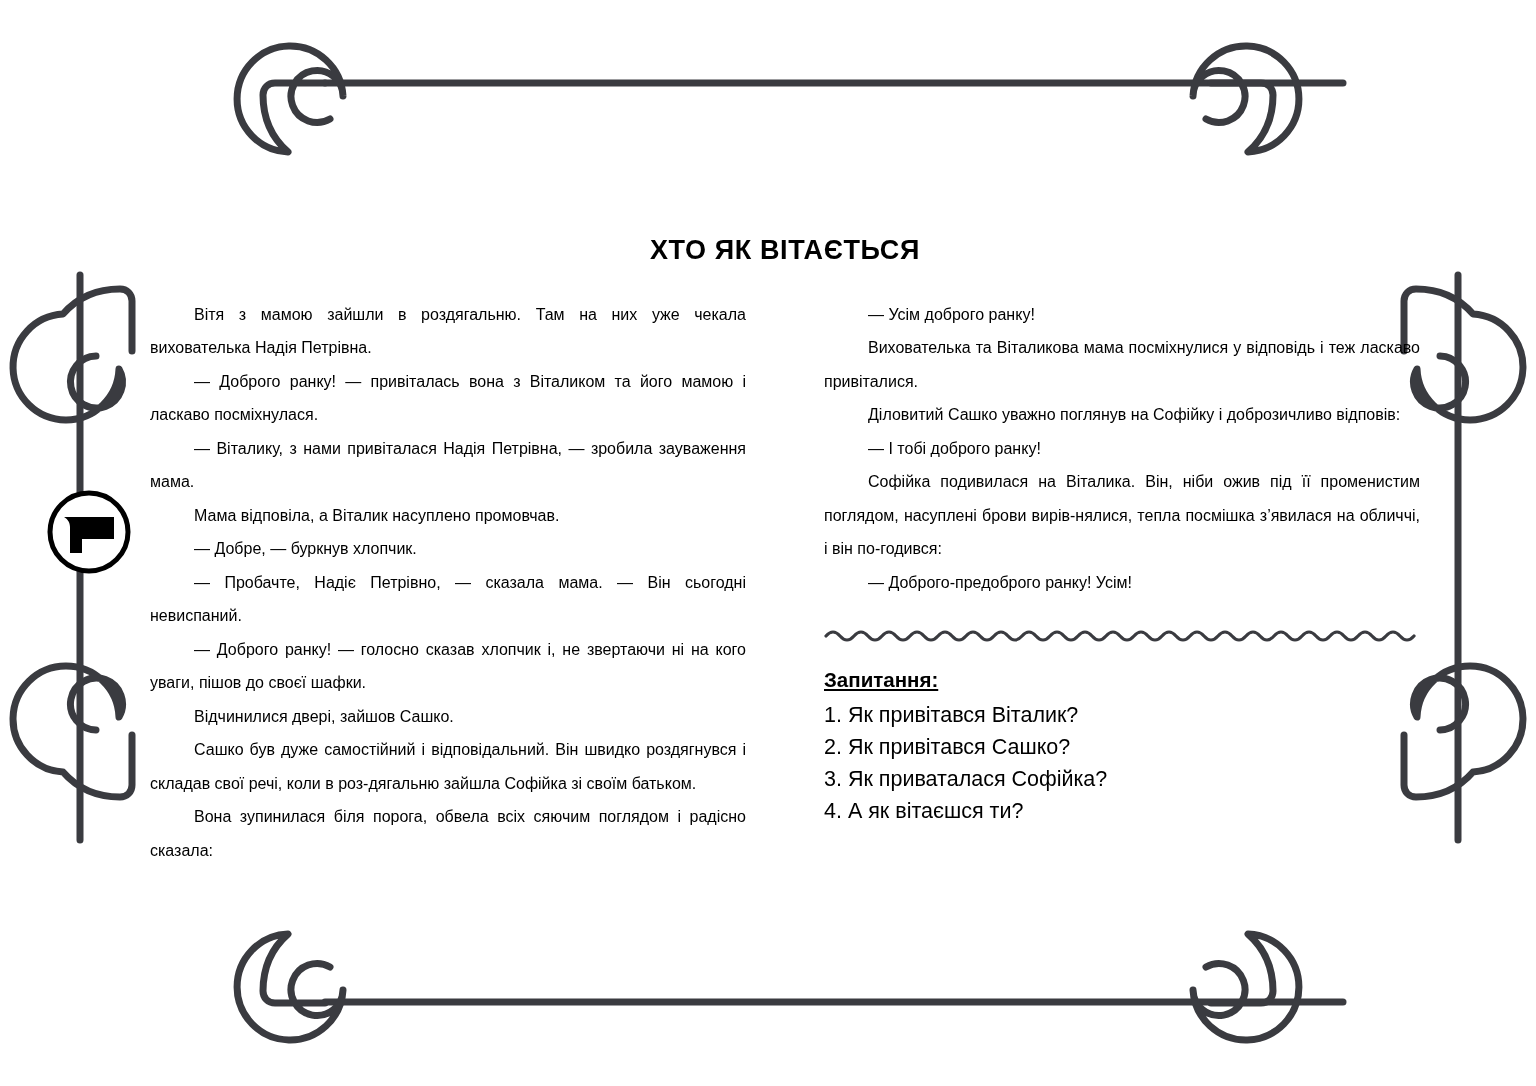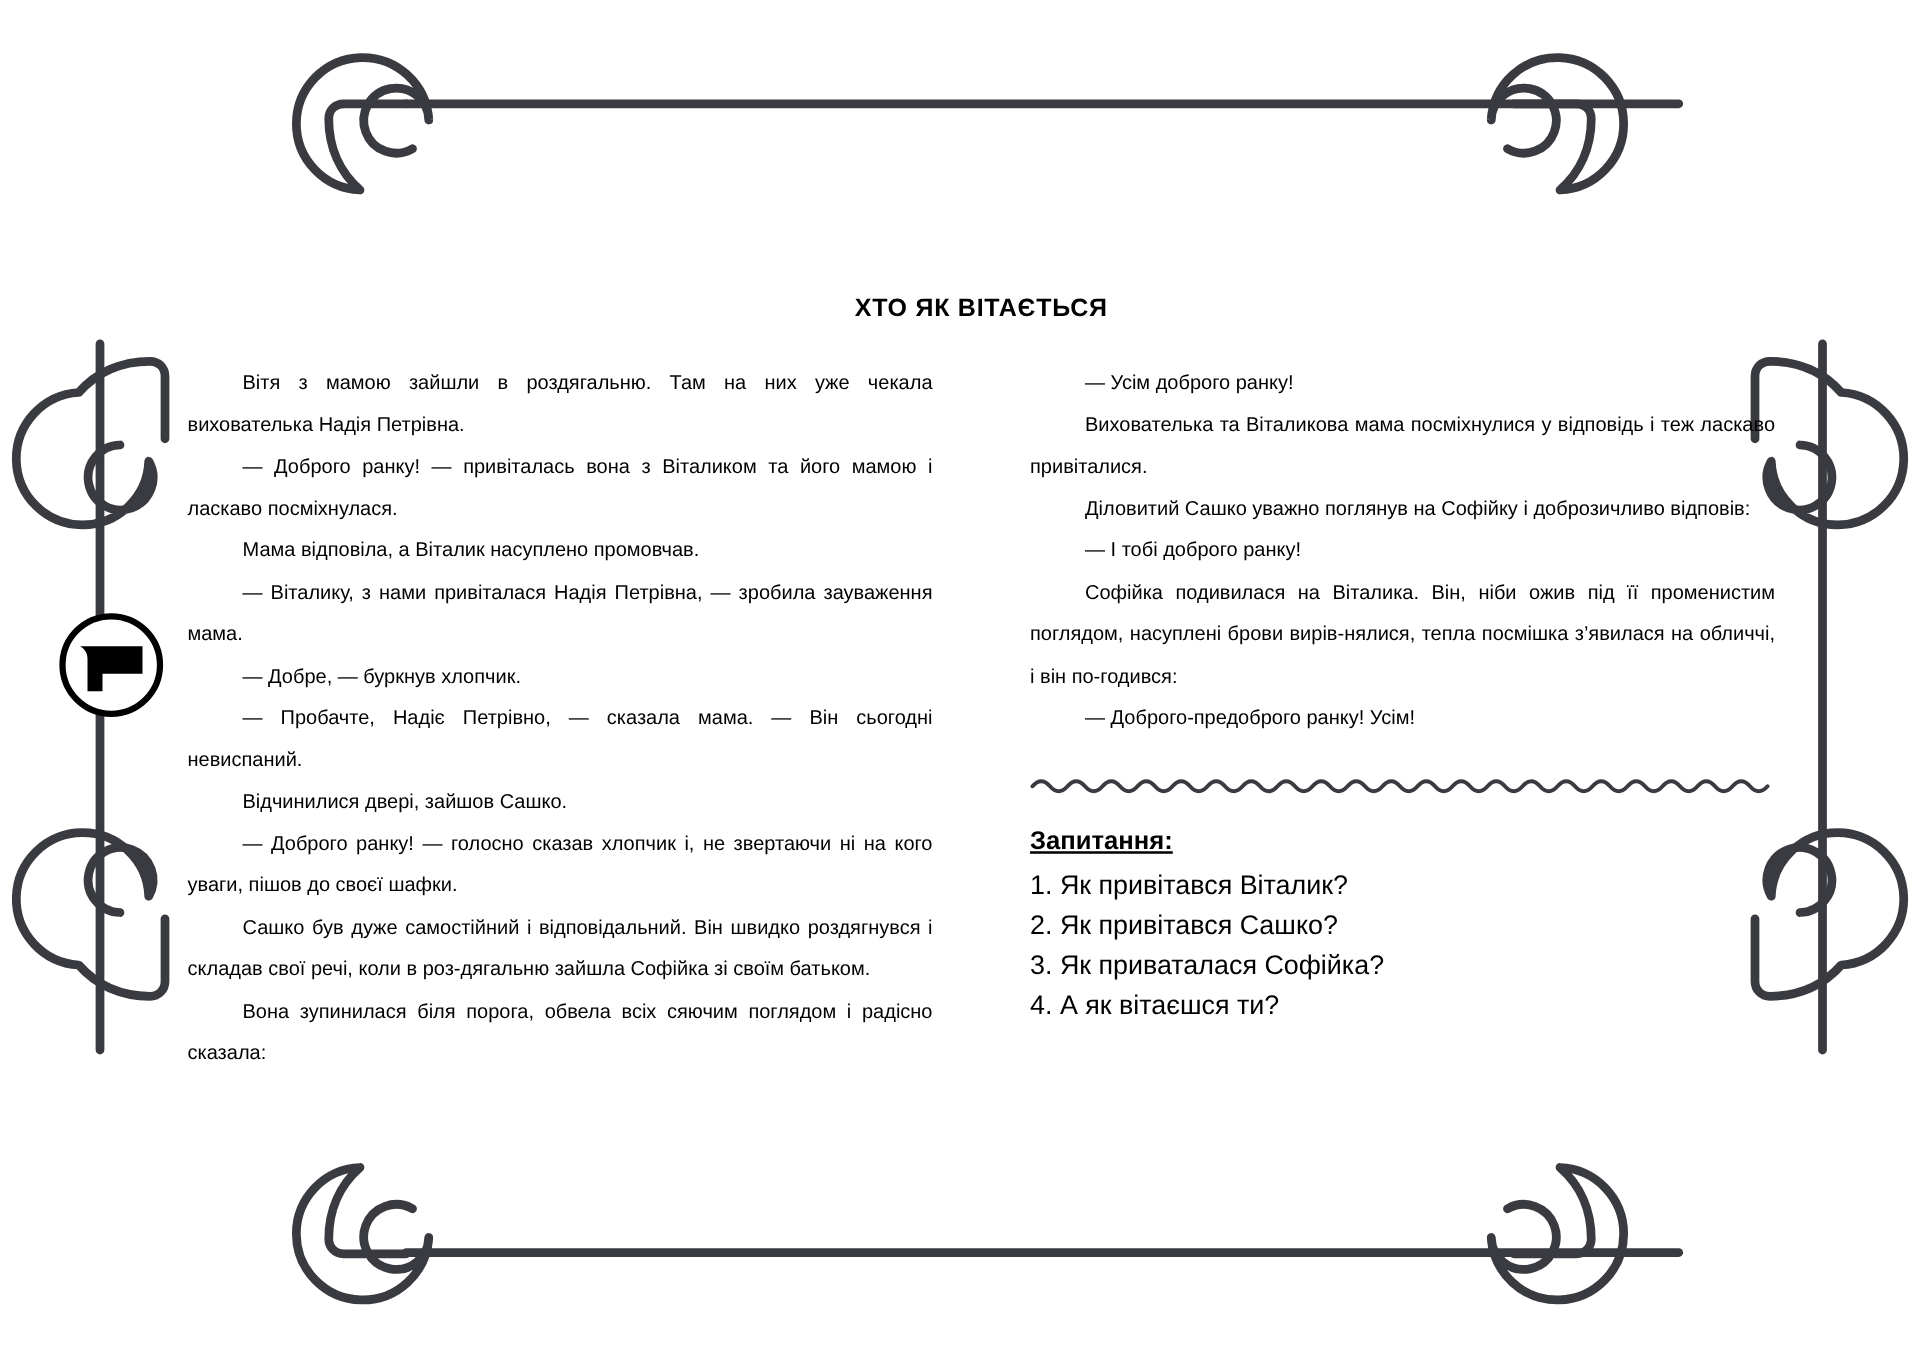--- a/index.html
+++ b/index.html
@@ -46,21 +46,21 @@
   #content {
     position: absolute;
     left: 150px;
     top: 236px;
     width: 1270px;
     height: 610px;
   }
 
   #doc-title {
     text-align: center;
-    font-size: 20px;
+    font-size: 27px;
     font-weight: bold;
     letter-spacing: 0.6px;
     color: #000;
     margin: 0 0 32px 0;
     line-height: 1.1;
   }
 
   #columns {
     display: flex;
     gap: 78px;
@@ -171,26 +171,26 @@
 
   <div id="content">
 
     <h1 id="doc-title">ХТО ЯК ВІТАЄТЬСЯ</h1>
 
     <div id="columns">
 
       <div class="column">
         <p class="para">Вітя з мамою зайшли в роздягальню. Там на них уже чекала вихователька Надія Петрівна.</p>
         <p class="para">— Доброго ранку! — привіталась вона з Віталиком та його мамою і ласкаво посміхнулася.</p>
+        <p class="para">— Віталику, з нами привіталася Надія Петрівна, — зробила зауваження мама.</p>
         <p class="para last-line-left">Мама відповіла, а Віталик насуплено промовчав.</p>
-        <p class="para">— Віталику, з нами привіталася Надія Петрівна, — зробила зауваження мама.</p>
         <p class="para last-line-left">— Добре, — буркнув хлопчик.</p>
         <p class="para">— Пробачте, Надіє Петрівно, — сказала мама. — Він сьогодні невиспаний.</p>
+        <p class="para">— Доброго ранку! — голосно сказав хлопчик і, не звертаючи ні на кого уваги, пішов до своєї шафки.</p>
         <p class="para last-line-left">Відчинилися двері, зайшов Сашко.</p>
-        <p class="para">— Доброго ранку! — голосно сказав хлопчик і, не звертаючи ні на кого уваги, пішов до своєї шафки.</p>
         <p class="para">Сашко був дуже самостійний і відповідальний. Він швидко роздягнувся і складав свої речі, коли в роз-дягальню зайшла Софійка зі своїм батьком.</p>
         <p class="para">Вона зупинилася біля порога, обвела всіх сяючим поглядом і радісно сказала:</p>
       </div>
 
       <div class="column">
         <p class="para last-line-left">— Усім доброго ранку!</p>
         <p class="para">Вихователька та Віталикова мама посміхнулися у відповідь і теж ласкаво привіталися.</p>
         <p class="para">Діловитий Сашко уважно поглянув на Софійку і доброзичливо відповів:</p>
         <p class="para last-line-left">— І тобі доброго ранку!</p>
         <p class="para">Софійка подивилася на Віталика. Він, ніби ожив під її променистим поглядом, насуплені брови вирів-нялися, тепла посмішка з’явилася на обличчі, і він по-годився:</p>

